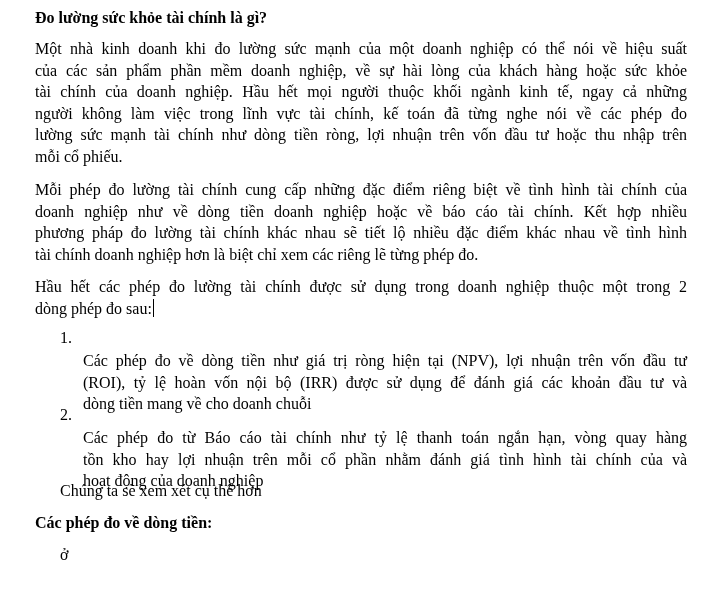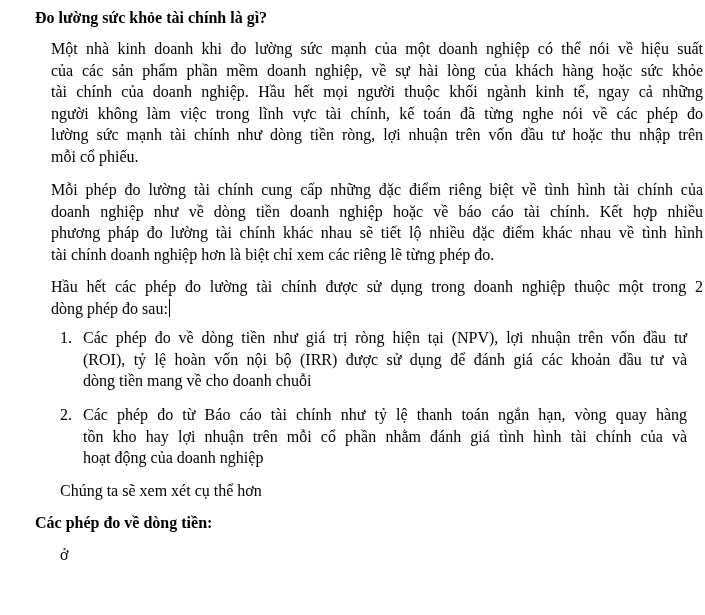--- a/index.html
+++ b/index.html
@@ -29,21 +29,21 @@
       margin: 0;
       position: absolute;
       left: 0;
       white-space: nowrap;
     }
     .p {
       margin: 0;
       line-height: 21.5px;
       text-align: justify;
       position: absolute;
-      left: 16px;
+      left: 0;
       width: 652px;
     }
     .line {
       display: block;
       white-space: nowrap;
       text-align: justify;
       text-align-last: justify;
     }
     .line.last {
       text-align-last: left;
@@ -56,20 +56,21 @@
     }
     .li .num {
       position: absolute;
       left: 0;
       top: 0;
     }
     .li .body {
       position: absolute;
       left: 23px;
       width: 604px;
+      margin-top: 23px;
     }
     .cursor {
       display: inline-block;
       width: 1px;
       height: 18px;
       background: #000;
       vertical-align: -3px;
       margin-left: 1px;
     }
   </style>

